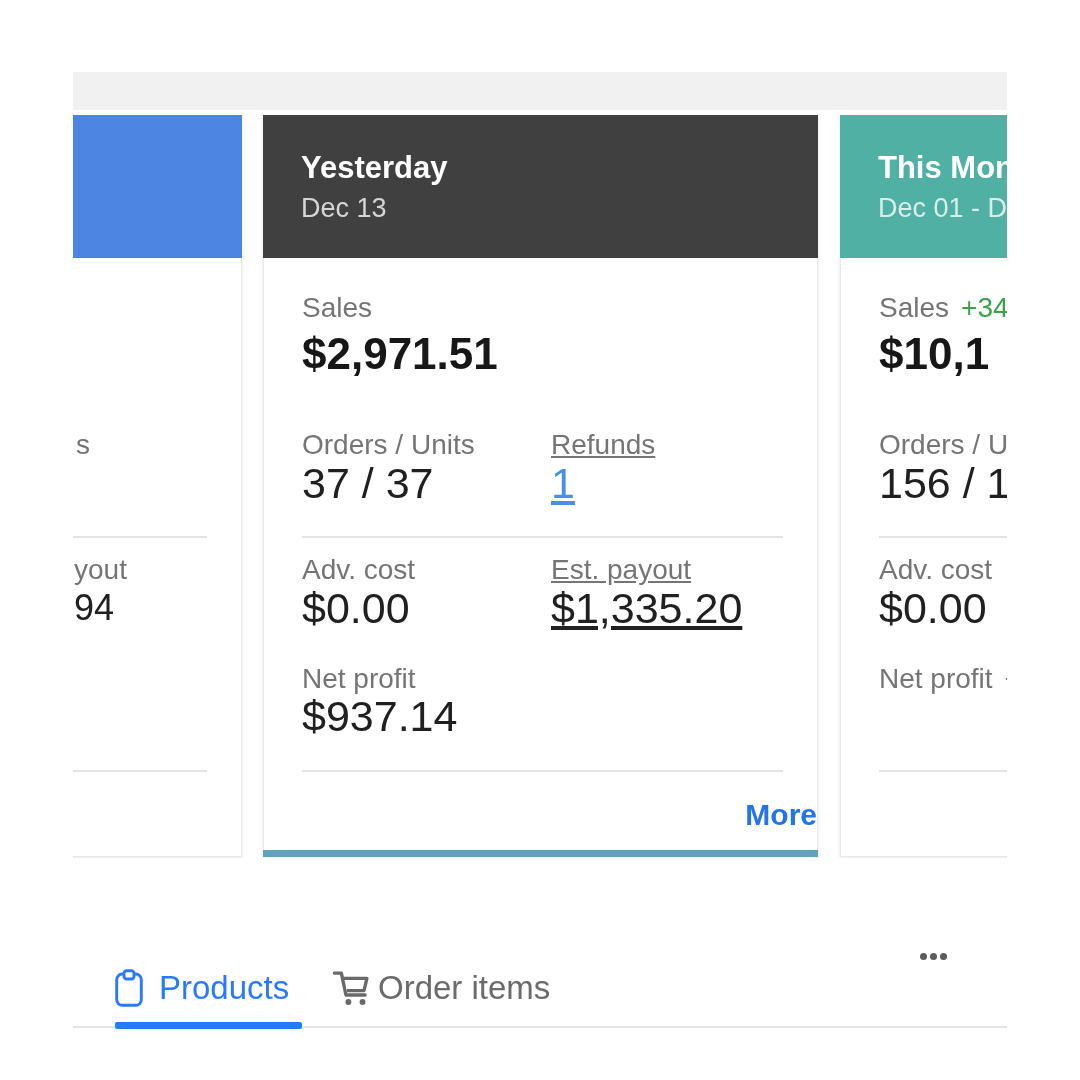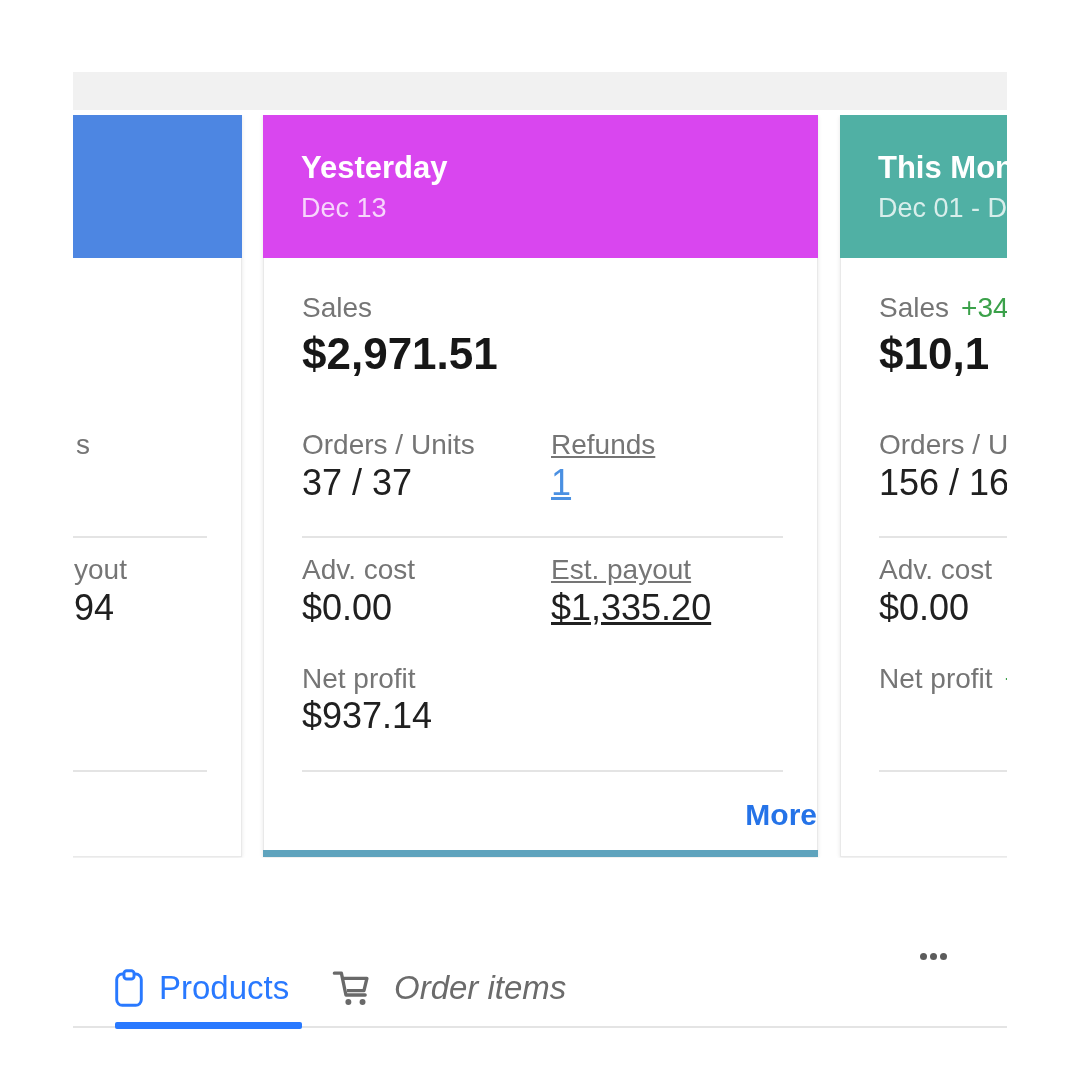--- a/index.html
+++ b/index.html
@@ -21,21 +21,21 @@
   .card-left{left:-386px;}
   .card-mid{left:190px;}
   .card-right{left:767px;}
 
   .card-header{position:absolute;left:-1px;top:0;width:555px;height:143px;box-sizing:border-box;
                padding:34px 0 0 38px;overflow:hidden;}
   .card-header .title{font-size:31px;font-weight:700;color:#ffffff;line-height:38px;white-space:nowrap;}
   .card-header .date{font-size:27px;font-weight:400;color:rgba(255,255,255,0.78);line-height:34px;margin-top:4px;white-space:nowrap;}
 
   .lbl{position:absolute;font-size:28px;color:#757575;line-height:34px;white-space:nowrap;}
-  .val{position:absolute;font-size:36px;color:#202020;line-height:44px;white-space:nowrap;}
+  .val{position:absolute;font-size:43px;color:#202020;line-height:44px;white-space:nowrap;}
   .val-big{position:absolute;font-size:44px;font-weight:700;color:#171717;line-height:58px;white-space:nowrap;}
   .col1{left:38px;}
   .col2{left:287px;text-decoration:underline;}
 
   .divider{position:absolute;left:38px;width:481px;height:2px;background:#e4e4e4;}
 
   .r-sales-lbl{top:176px;}
   .r-sales-val{top:210px;}
   .r-ou-lbl{top:313px;}
   .r-ou-val{top:346px;}
@@ -57,21 +57,21 @@
   
   .frag-lbl{position:absolute;font-size:28px;color:#757575;line-height:34px;white-space:nowrap;}
   .frag-val{position:absolute;font-size:36px;color:#202020;line-height:44px;white-space:nowrap;}
 
   
   .tab{position:absolute;top:964px;height:48px;display:flex;align-items:center;cursor:pointer;}
   .tab-products{left:113px;}
   .tab-orderitems{left:330px;}
   .tab-label{font-size:33px;line-height:48px;white-space:nowrap;}
   .tab-products .tab-label{color:#2979ff;margin-left:14px;}
-  .tab-orderitems .tab-label{color:#6b6b6b;margin-left:22px;font-style:italic;}
+  .tab-orderitems .tab-label{color:#6b6b6b;margin-left:6px;}
 
   .overflow-menu{position:absolute;left:920px;top:940px;width:44px;height:32px;
                  display:flex;align-items:center;gap:3px;cursor:pointer;}
   .overflow-menu .dot{width:7px;height:7px;border-radius:50%;background:#5c5c5c;}
 
   .tabbar-hairline{position:absolute;left:73px;top:1026px;width:934px;height:2px;background:#e4e4e4;}
   .active-underline{position:absolute;left:115px;top:1022px;width:187px;height:7px;background:#2979ff;border-radius:2px;}
 </style>
 </head>
 <body>
@@ -85,21 +85,21 @@
     <div class="card card-left">
       <div class="card-header" style="background:#4d86e2;"></div>
       <div class="frag-lbl" style="left:388px;top:313px;">s</div>
       <div class="divider r-div1"></div>
       <div class="frag-lbl" style="left:386px;top:438px;">yout</div>
       <div class="frag-val" style="left:386px;top:471px;">94</div>
       <div class="divider r-div2"></div>
     </div>
 
     <div class="card card-mid">
-      <div class="card-header" style="background:#d946ef;">
+      <div class="card-header" style="background:#404040;">
         <div class="title">Yesterday</div>
         <div class="date">Dec 13</div>
       </div>
 
       <div class="lbl col1 r-sales-lbl">Sales</div>
       <div class="val-big col1 r-sales-val">$2,971.51</div>
 
       <div class="lbl col1 r-ou-lbl">Orders / Units</div>
       <div class="val col1 r-ou-val">37 / 37</div>
       <div class="lbl col2 r-ou-lbl">Refunds</div>

